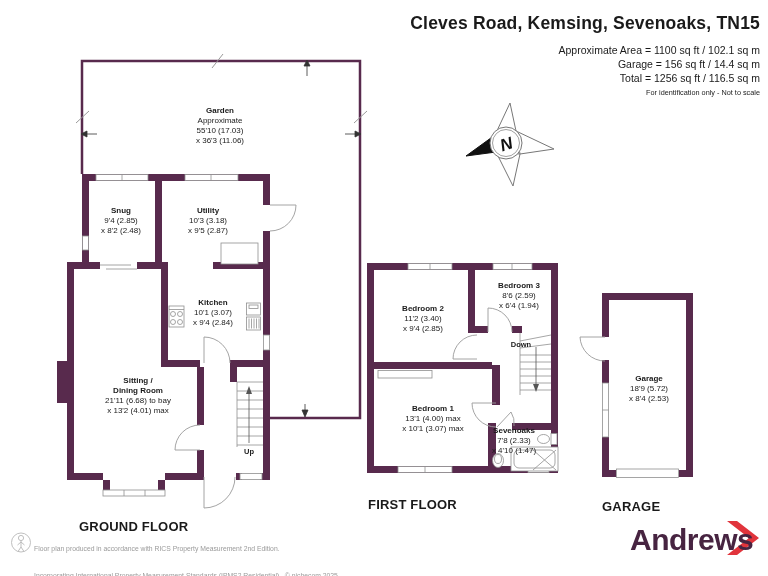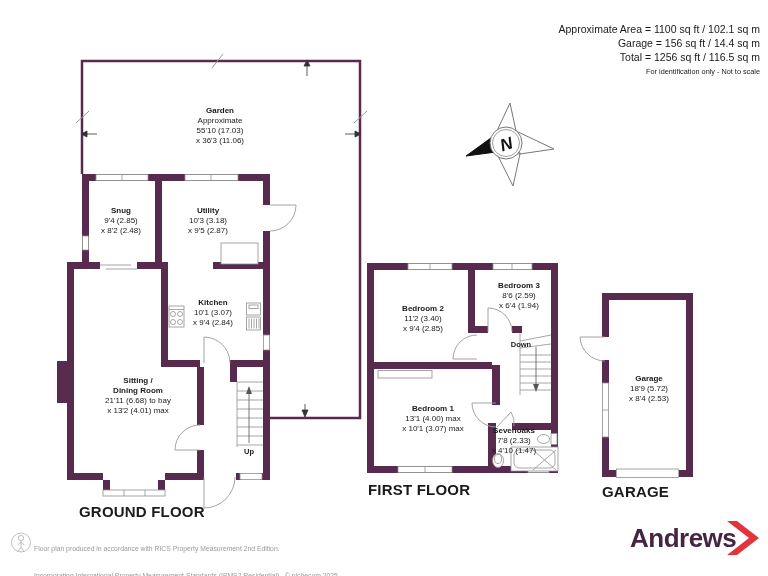--- a/index.html
+++ b/index.html
@@ -16,25 +16,25 @@
   }
   .plan-svg{position:absolute;left:0;top:0;width:768px;height:576px;}
   .hdr{position:absolute;right:8px;top:13px;text-align:right;}
   .hdr-title{font-size:17.5px;font-weight:bold;letter-spacing:0.2px;}
   .hdr-areas{margin-top:10px;font-size:10.5px;line-height:13.8px;}
   .hdr-note{margin-top:3px;font-size:7.3px;color:#222;}
   .room-label{position:absolute;transform:translateX(-50%);text-align:center;
     font-size:8px;line-height:10px;white-space:nowrap;}
   .room-label .rn{font-weight:bold;}
   .stair-label{position:absolute;transform:translateX(-50%);font-size:7.5px;font-weight:bold;}
-  .floor-label{position:absolute;font-size:15px;font-weight:bold;letter-spacing:0.2px;}
+  .floor-label{position:absolute;font-size:13px;font-weight:bold;letter-spacing:0.2px;margin-top:16px;}
   .foot{position:absolute;left:34px;top:526px;font-size:6.8px;line-height:9px;
     color:var(--line-gray);white-space:pre;}
   .brand-text{position:absolute;left:630px;top:523px;width:105px;text-align:left;
-    font-size:26px;font-weight:bold;letter-spacing:-0.5px;color:var(--brand-purple);}
+    font-size:30px;font-weight:bold;letter-spacing:-0.5px;color:var(--brand-purple);}
 </style>
 </head>
 <body>
 
 <div class="page">
 
   <svg class="plan-svg" viewBox="0 0 768 576">
 
     <g>
       <path d="M 82 174 L 82 61 L 360 61 L 360 418 L 270 418" fill="none" stroke="var(--wall-color)" stroke-width="2.5"></path>
@@ -217,20 +217,21 @@
       <line x1="21" y1="542" x2="17.5" y2="545"></line>
       <line x1="21" y1="542" x2="24.5" y2="545"></line>
       <line x1="21" y1="547" x2="18" y2="551.5"></line>
       <line x1="21" y1="547" x2="24" y2="551.5"></line>
     </g>
 
     <polygon points="737,521 759,538 737,555 727,555 749,538 727,521" fill="var(--brand-red)"></polygon>
   </svg>
 
   <div class="hdr">
+    <div class="hdr-title">Cleves Road, Kemsing, Sevenoaks, TN15</div>
     <div class="hdr-areas">
       <div>Approximate Area = 1100 sq ft / 102.1 sq m</div>
       <div>Garage = 156 sq ft / 14.4 sq m</div>
       <div>Total = 1256 sq ft / 116.5 sq m</div>
     </div>
     <div class="hdr-note">For identification only - Not to scale</div>
   </div>
 
   <div class="room-label" style="left:220px;top:106px">
     <div class="rn">Garden</div>

